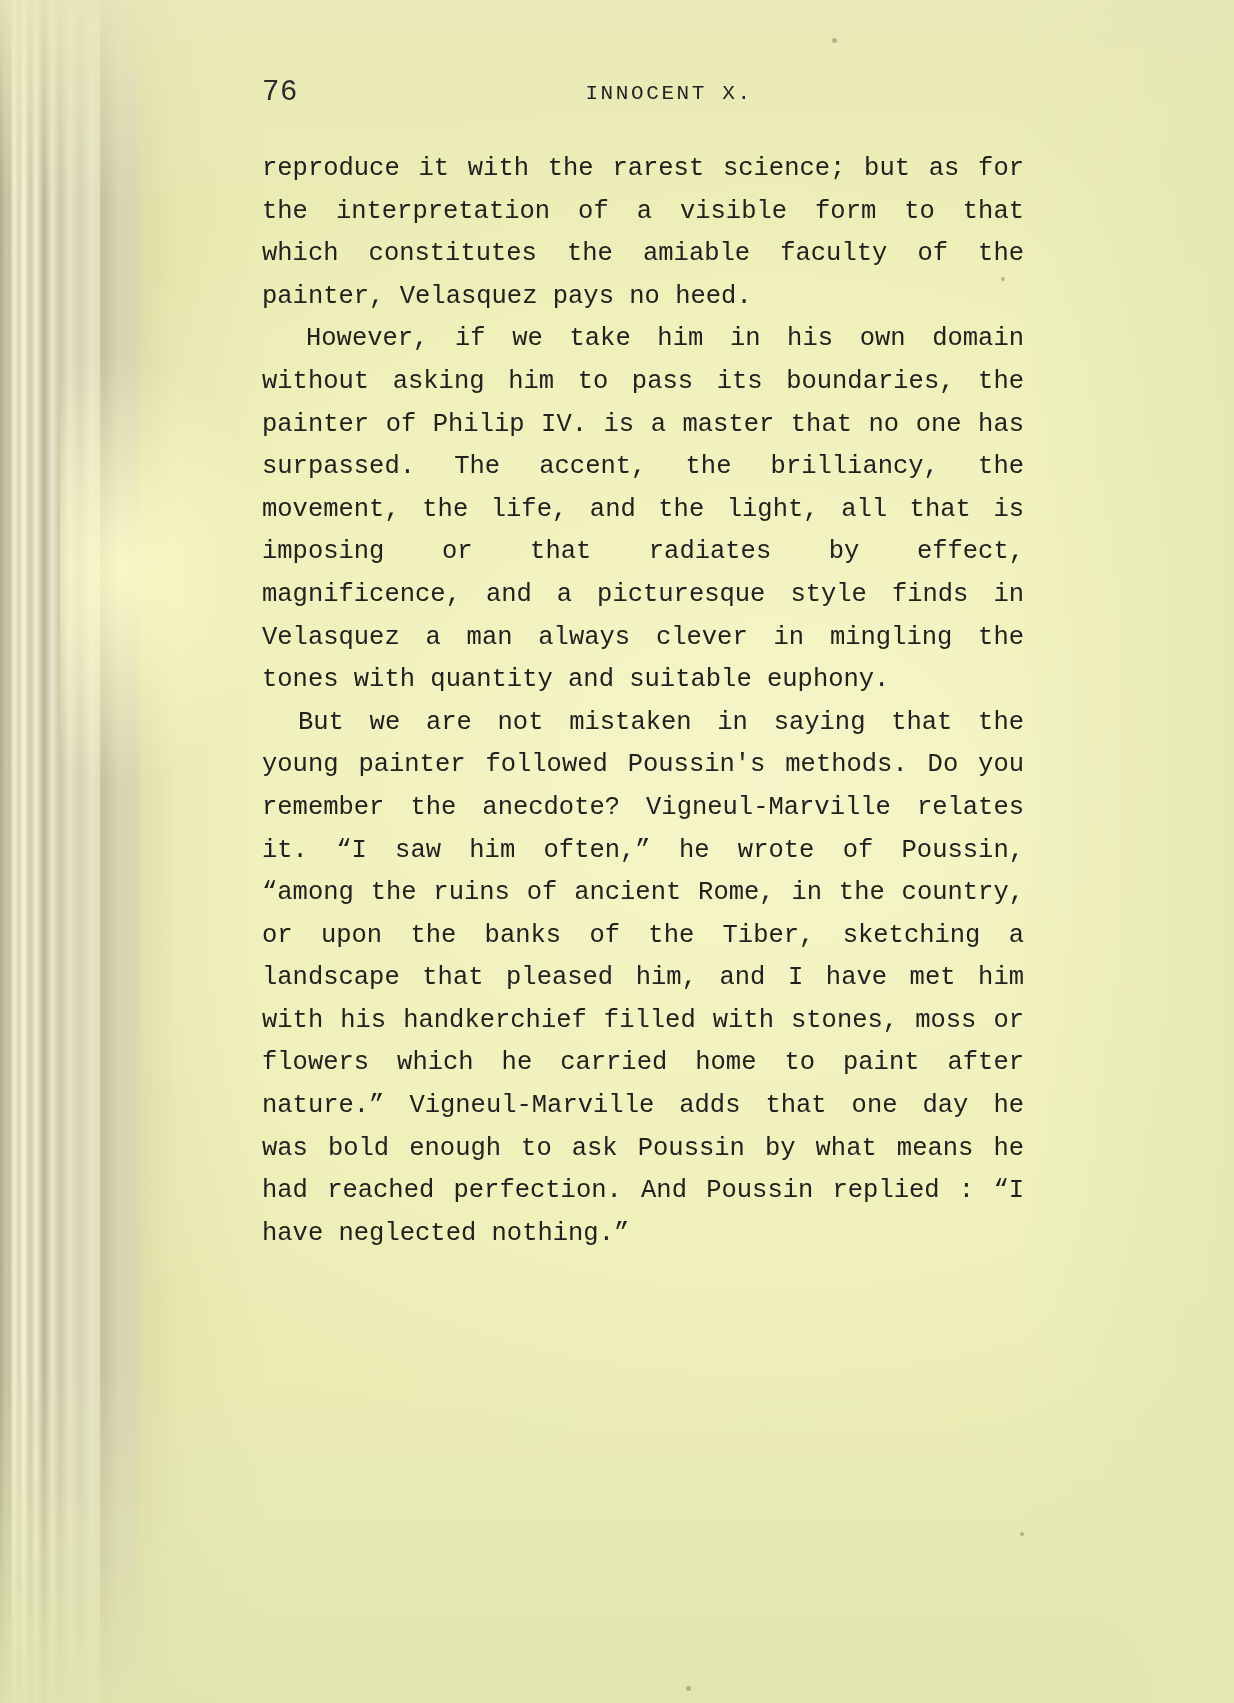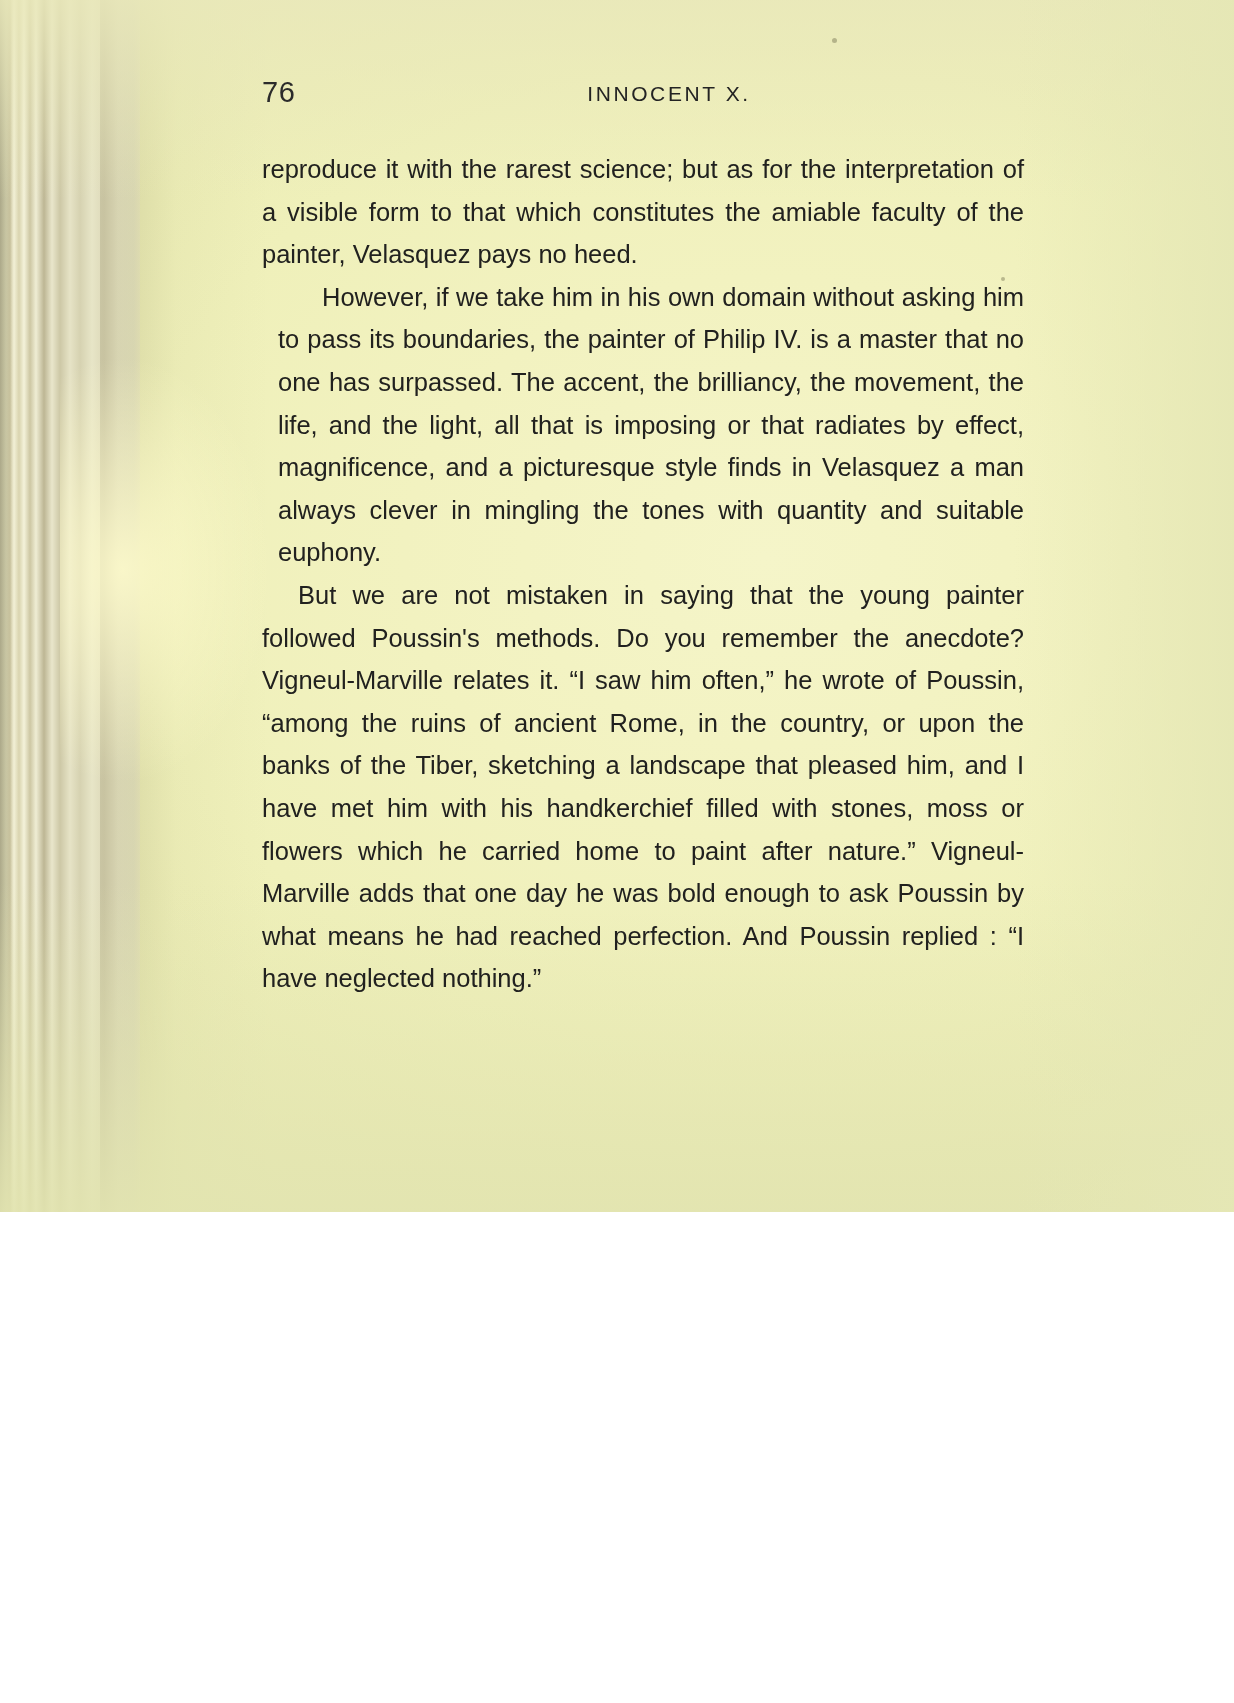--- a/index.html
+++ b/index.html
@@ -3,25 +3,25 @@
 <meta charset="utf-8">
 <style>
   html, body {
     margin: 0;
     padding: 0;
     background: #ffffff;
   }
   #page {
     position: relative;
     width: 1234px;
-    height: 1212px;
+    height: 1703px;
     overflow: hidden;
     background:
       radial-gradient(ellipse 900px 700px at 62% 46%, #f5f5c9 0%, #f2f2c0 40%, #eff0ba 70%, #ebecb4 100%);
-    font-family: Liberation Sans, sans-serif;
+    font-family: Liberation Mono, monospace;
   }
 
   
   .tint-top {
     position: absolute; left: 0; top: 0; width: 100%; height: 200px;
     background: linear-gradient(to bottom, rgba(233,232,186,0.85), rgba(240,240,196,0));
     pointer-events: none;
   }
   .tint-bottom {
     position: absolute; left: 0; bottom: 0; width: 100%; height: 330px;
@@ -105,21 +105,20 @@
     color: #21211f;
     text-align: justify;
     text-justify: inter-word;
   }
   .body-text p {
     margin: 0;
     text-indent: 0;
   }
   .body-text p.indent {
     text-indent: 44px;
-    margin-left: 16px;
   }
   .body-text p.indent-sm {
     text-indent: 36px;
   }
 
   
   .speck {
     position: absolute;
     background: rgba(80,78,50,0.35);
     border-radius: 50%;

